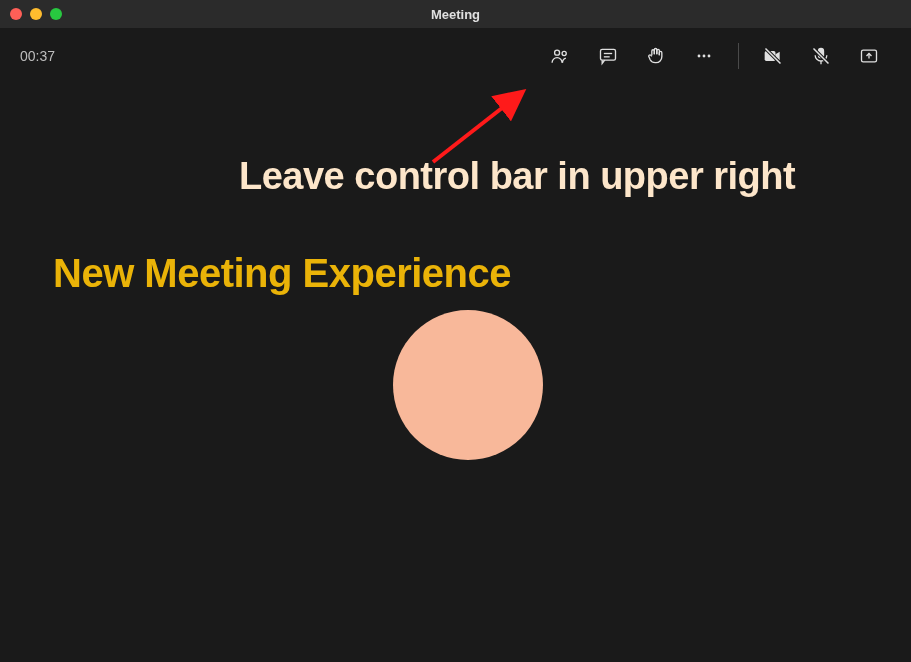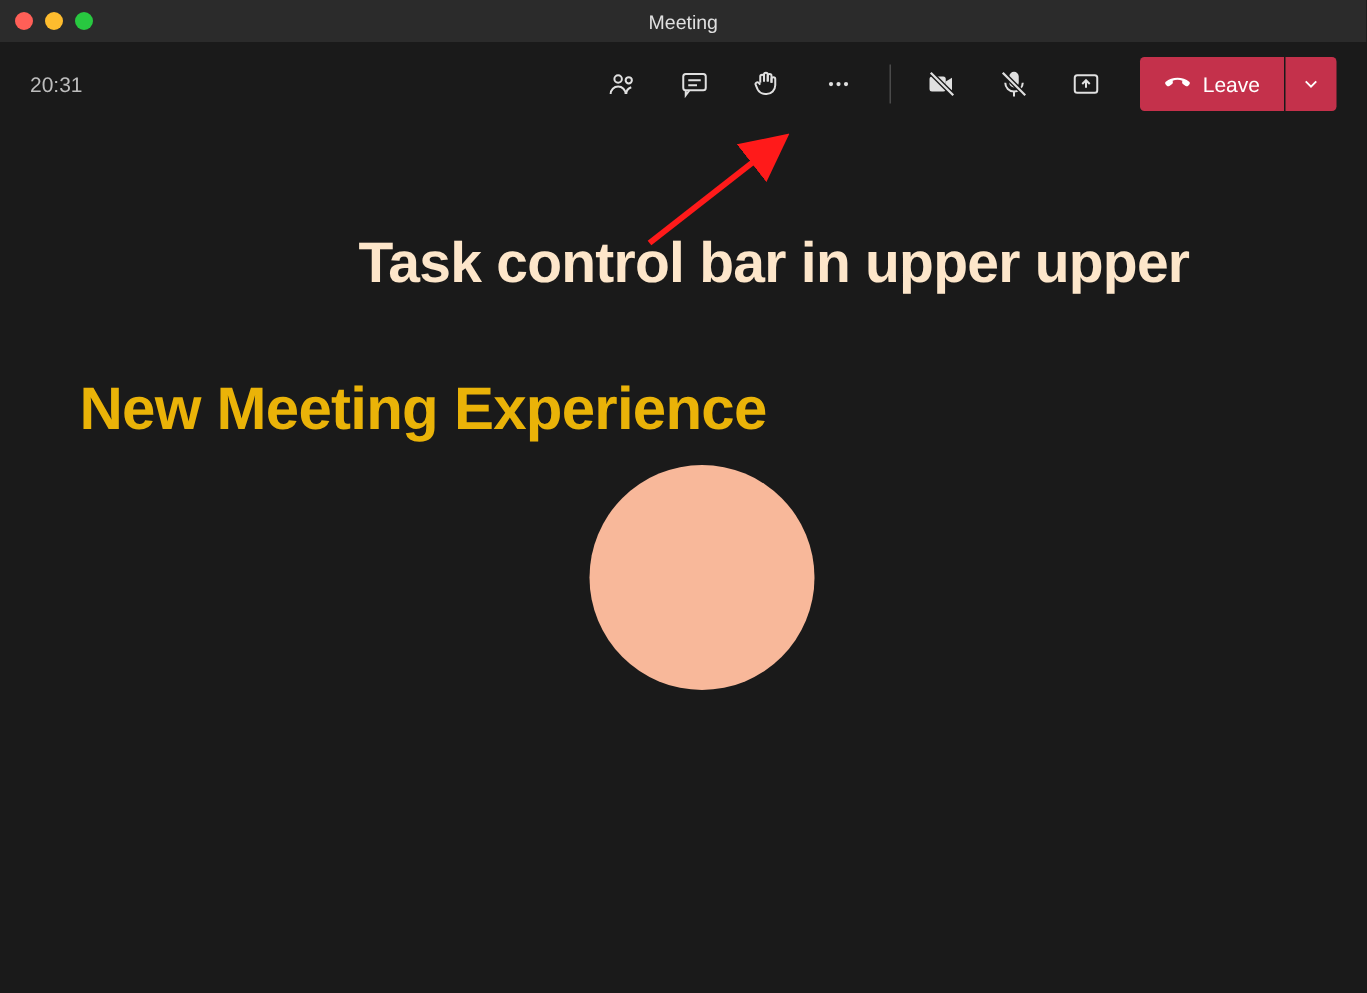--- a/index.html
+++ b/index.html
@@ -10,20 +10,21 @@
       font-family: -apple-system, BlinkMacSystemFont, "Segoe UI", sans-serif;
       overflow: hidden;
       position: relative;
     }
     .titlebar {
       height: 28px;
       background: #2b2b2b;
       display: flex;
       align-items: center;
       position: relative;
+      font-weight: bold;
     }
     .traffic-lights {
       display: flex;
       gap: 8px;
       padding-left: 10px;
     }
     .traffic-light {
       width: 12px;
       height: 12px;
       border-radius: 50%;
@@ -152,21 +153,21 @@
 <div class="titlebar">
   <div class="traffic-lights">
     <div class="traffic-light tl-close"></div>
     <div class="traffic-light tl-min"></div>
     <div class="traffic-light tl-max"></div>
   </div>
   <div class="window-title">Meeting</div>
 </div>
 
 <div class="toolbar">
-  <div class="timer">20:31</div>
+  <div class="timer">00:37</div>
   <div class="spacer"></div>
   <div class="control-group">
     <div class="icon-btn">
       <svg viewBox="0 0 24 24" fill="none" stroke="currentColor" stroke-width="1.6">
         <circle cx="8.5" cy="8" r="3"></circle>
         <path d="M2.5 20c0-3.3 2.7-6 6-6s6 2.7 6 6"></path>
         <circle cx="17" cy="9" r="2.5"></circle>
         <path d="M15 20c0-2.5 1.6-4.6 4-5.4"></path>
       </svg>
     </div>
@@ -210,44 +211,31 @@
         <line x1="3" y1="3" x2="21" y2="21" stroke="#1a1a1a" stroke-width="4"></line>
         <line x1="3" y1="3" x2="21" y2="21" stroke="currentColor" stroke-width="1.8"></line>
       </svg>
     </div>
     <div class="icon-btn">
       <svg viewBox="0 0 24 24" fill="none" stroke="currentColor" stroke-width="1.6">
         <rect x="3" y="5" width="18" height="14" rx="2"></rect>
         <path d="M12 15V9"></path>
         <path d="M9 12l3-3 3 3"></path>
       </svg>
-    </div>
-    <div class="leave-group">
-      <button class="leave-btn">
-        <svg viewBox="0 0 24 24" fill="currentColor">
-          <path d="M21.5 13.5c-.6.6-1.6.7-2.3.2l-2.4-1.7c-.5-.4-.8-1-.7-1.6l.2-1.3c-1.3-.5-2.8-.8-4.3-.8s-3 .3-4.3.8l.2 1.3c.1.6-.2 1.2-.7 1.6l-2.4 1.7c-.7.5-1.7.4-2.3-.2l-1-1c-.7-.7-.6-1.8.1-2.4C4.3 7.8 8 6.5 12 6.5s7.7 1.3 10.4 3.6c.7.6.8 1.7.1 2.4l-1 1z"></path>
-        </svg>
-        <span>Leave</span>
-      </button>
-      <button class="leave-chevron">
-        <svg viewBox="0 0 24 24" fill="none" stroke="currentColor" stroke-width="2.2">
-          <path d="M6 9l6 6 6-6"></path>
-        </svg>
-      </button>
     </div>
   </div>
 </div>
 
 <div class="stage">
   <div class="avatar"></div>
 </div>
 
 <svg class="arrow" width="120" height="90" viewBox="0 0 120 90">
   <defs>
     <marker id="ah" markerWidth="8" markerHeight="8" refX="6" refY="4" orient="auto">
       <path d="M0,0 L8,4 L0,8 Z" fill="#ff1a1a"></path>
     </marker>
   </defs>
   <line x1="8" y1="80" x2="95" y2="12" stroke="#ff1a1a" stroke-width="4" marker-end="url(#ah)"></line>
 </svg>
 
-<div class="anno1">Task control bar in upper upper</div>
+<div class="anno1">Leave control bar in upper right</div>
 <div class="anno2">New Meeting Experience</div>
 
 </body></html>

